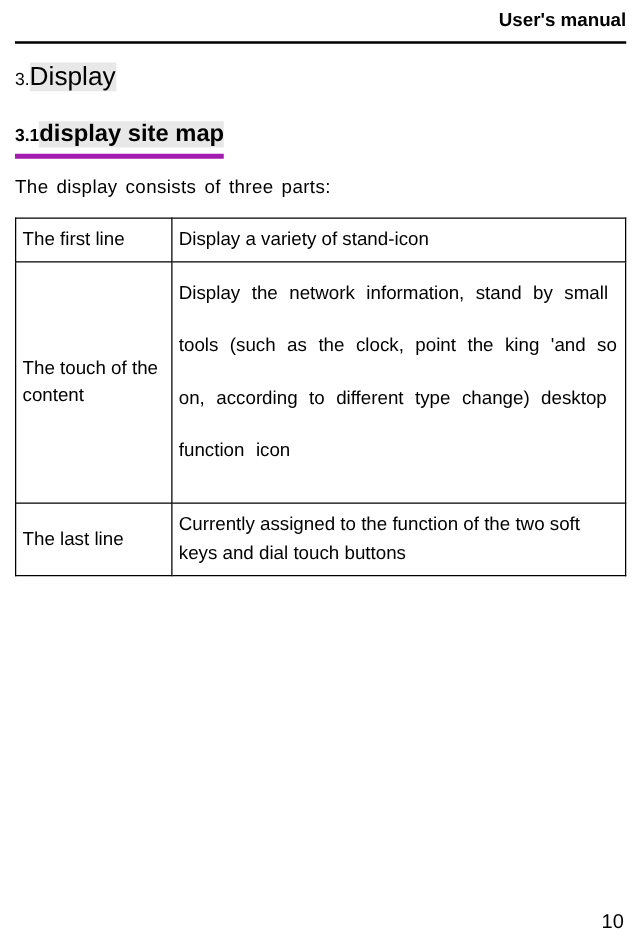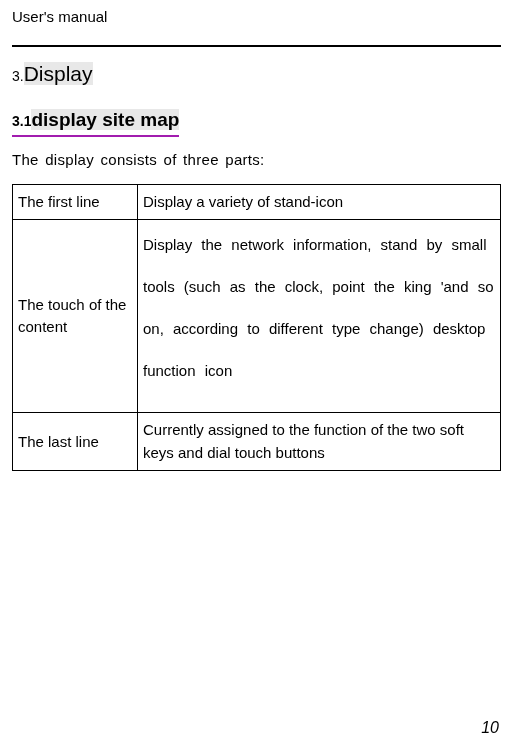--- a/index.html
+++ b/index.html
@@ -9,45 +9,45 @@
     }
     body {
       font-family: Arial, Helvetica, sans-serif;
       width: 513px;
       height: 749px;
       background: #ffffff;
       position: relative;
       padding: 8px 12px;
     }
     .header {
-      text-align: left;
-      font-weight: normal;
+      text-align: right;
+      font-weight: bold;
       font-size: 15px;
-      padding-bottom: 20px;
+      padding-bottom: 8px;
       border-bottom: 2px solid #000;
       margin-bottom: 12px;
     }
     .section-title {
       font-weight: normal;
       margin-bottom: 18px;
       line-height: 1.4;
     }
     .section-number {
       font-size: 14px;
     }
     .section-text {
       font-size: 21px;
       background-color: #e8e8e8;
     }
     .subsection-title {
       font-weight: bold;
       font-size: 16px;
       margin-bottom: 14px;
       line-height: 1.5;
-      border-bottom: 2px solid #a21caf;
+      border-bottom: 4px solid #a21caf;
       display: inline-block;
     }
     .sub-number {
       font-size: 14px;
     }
     .sub-text {
       font-size: 19px;
       background-color: #e8e8e8;
     }
     .intro-text {
@@ -71,24 +71,23 @@
       width: 125px;
     }
     .middle-desc {
       font-weight: normal;
       line-height: 2.8;
       padding: 4px 5px 20px 5px;
       word-spacing: 5px;
     }
     .page-number {
       position: absolute;
-      bottom: 12px;
+      bottom: 2px;
       right: 14px;
       font-size: 16px;
-      font-style: italic;
     }
   </style>
 </head>
 <body>
 
 <div class="header">
   <span>User's manual</span>
 </div>
 
 <div class="section-title">

